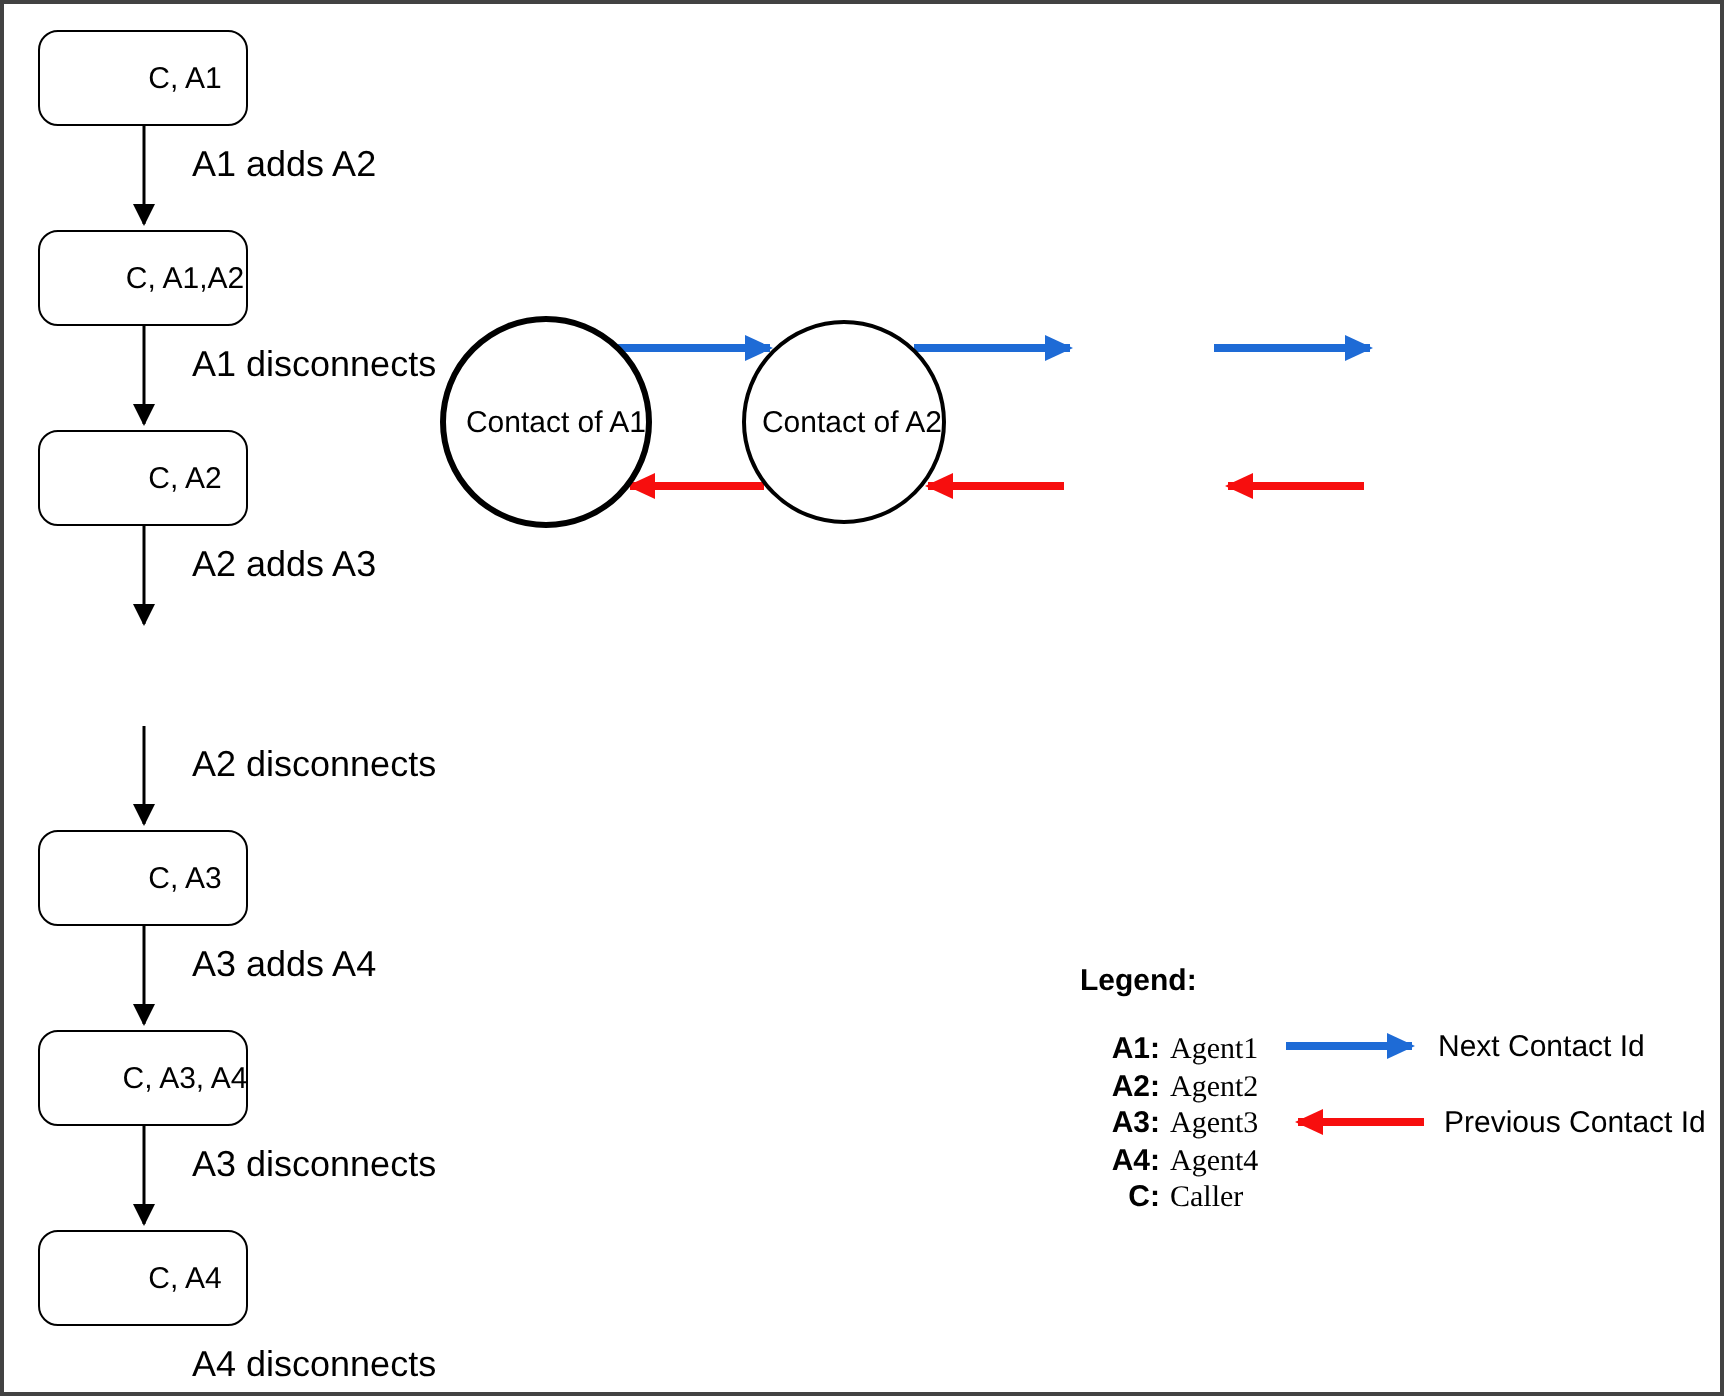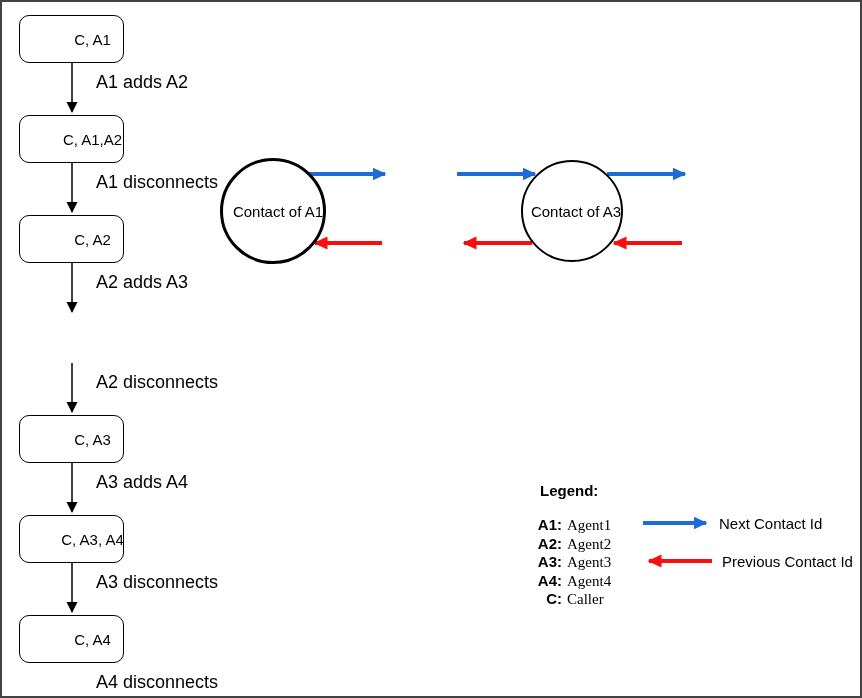--- a/index.html
+++ b/index.html
@@ -66,21 +66,21 @@
   .legend-title {
     position: absolute;
     left: 538px;
     top: 480px;
     font-size: 15px;
     font-weight: bold;
     white-space: nowrap;
   }
   .lrow {
     position: absolute;
-    left: 527px;
+    left: 545px;
     height: 18px;
     line-height: 18px;
     font-size: 15px;
     display: flex;
     white-space: nowrap;
   }
   .lkey {
     display: inline-block;
     width: 33px;
     text-align: right;
@@ -155,22 +155,22 @@
   <div class="tlabel" style="top:171px">A1 disconnects</div>
   <div class="tlabel" style="top:271px">A2 adds A3</div>
   <div class="tlabel" style="top:371px">A2 disconnects</div>
   <div class="tlabel" style="top:471px">A3 adds A4</div>
   <div class="tlabel" style="top:571px">A3 disconnects</div>
   <div class="tlabel" style="top:671px">A4 disconnects</div>
 
   <div class="circle bold" style="left:218px">
       <span>Contact of A1</span>
     </div>
-  <div class="circle" style="left:519px">
-      <span>Contact of A3</span>
+  <div class="circle" style="left:369px">
+      <span>Contact of A2</span>
     </div>
 
   <div class="legend-title">Legend:</div>
 
   <div class="lrow" style="top:514px">
     <span class="lkey">A1:</span>
     <span class="lval">Agent1</span>
   </div>
   <div class="lrow" style="top:532.5px">
     <span class="lkey">A2:</span>

